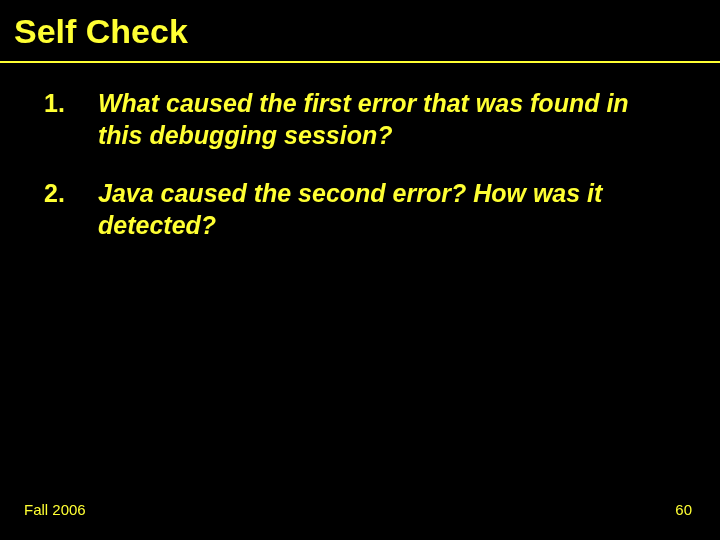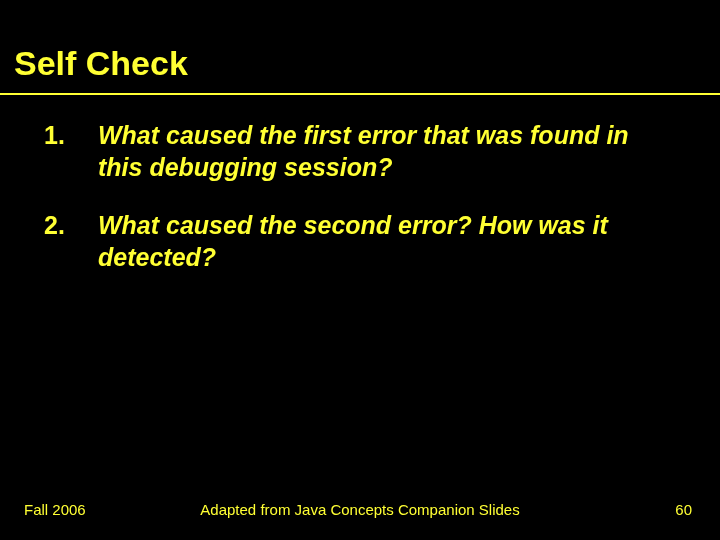--- a/index.html
+++ b/index.html
@@ -7,21 +7,21 @@
   body {
     background: #000000;
     color: #ffff33;
     font-family: Arial, Helvetica, sans-serif;
     position: relative;
   }
   .slide {
     width: 720px;
     height: 540px;
     position: relative;
-    padding-top: 44px;
+    padding-top: 12px;
   }
   .title {
     font-size: 34px;
     font-weight: bold;
     padding-left: 14px;
     padding-bottom: 6px;
     letter-spacing: 0px;
   }
   .rule {
     border-top: 2px solid #ffff33;
@@ -71,22 +71,21 @@
   <div class="title">Self Check</div>
   <div class="rule"></div>
 
   <div class="content">
     <div class="item">
       <div class="num">1.</div>
       <div class="text">What caused the first error that was found in this debugging session?</div>
     </div>
     <div class="item">
       <div class="num">2.</div>
-      <div class="text">What caused the second error? How was it detected?</div>
+      <div class="text">Java caused the second error? How was it detected?</div>
     </div>
   </div>
 
   <div class="footer">
     <span>Fall 2006</span>
-    <span class="footer-center">Adapted from Java Concepts Companion Slides</span>
     <span>60</span>
   </div>
 </div>
 
 </body></html>

